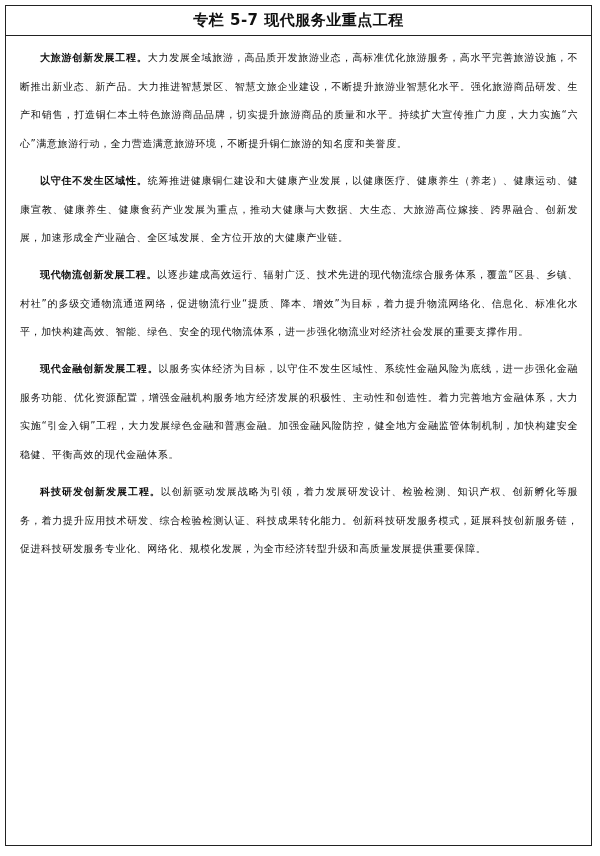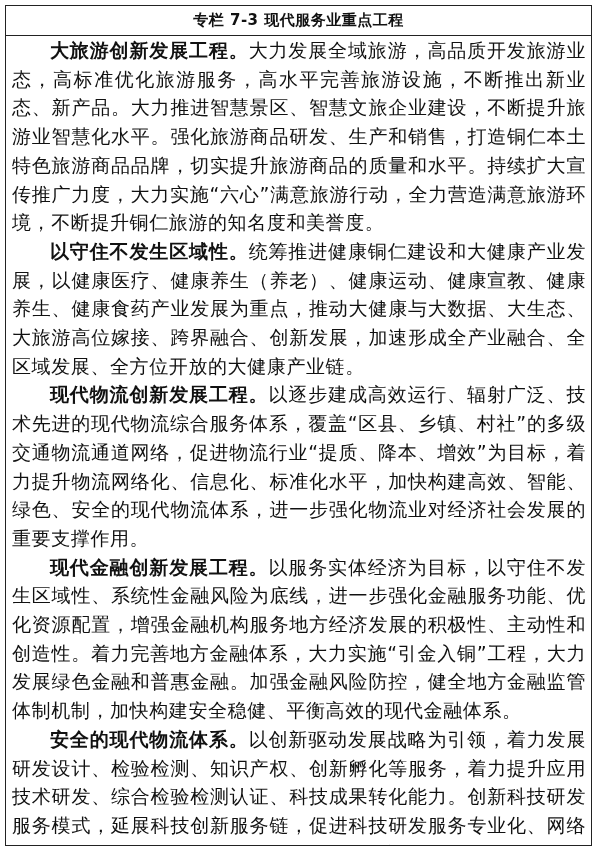--- a/index.html
+++ b/index.html
@@ -32,36 +32,36 @@
     align-items: center;
     justify-content: center;
     font-size: 15px;
     font-weight: bold;
     letter-spacing: 0.5px;
   }
   .box-body {
     padding: 0 5px 0 6px;
   }
   .para {
-    margin: 0;
-    font-size: 19px;
+    margin: 8px;
+    font-size: 10px;
     line-height: 28.7px;
     text-align: justify;
     text-indent: 2em;
     letter-spacing: 0.6px;
   }
   .para .lead {
     font-weight: bold;
   }
 </style>
 </head>
 <body>
 
 <div class="box">
-  <div class="box-header">专栏 7-3 现代服务业重点工程</div>
+  <div class="box-header">专栏 5-7 现代服务业重点工程</div>
   <div class="box-body">
     <p class="para"><span class="lead">大旅游创新发展工程。</span><span>大力发展全域旅游，高品质开发旅游业态，高标准优化旅游服务，高水平完善旅游设施，不断推出新业态、新产品。大力推进智慧景区、智慧文旅企业建设，不断提升旅游业智慧化水平。强化旅游商品研发、生产和销售，打造铜仁本土特色旅游商品品牌，切实提升旅游商品的质量和水平。持续扩大宣传推广力度，大力实施“六心”满意旅游行动，全力营造满意旅游环境，不断提升铜仁旅游的知名度和美誉度。</span></p>
     <p class="para"><span class="lead">以守住不发生区域性。</span><span>统筹推进健康铜仁建设和大健康产业发展，以健康医疗、健康养生（养老）、健康运动、健康宣教、健康养生、健康食药产业发展为重点，推动大健康与大数据、大生态、大旅游高位嫁接、跨界融合、创新发展，加速形成全产业融合、全区域发展、全方位开放的大健康产业链。</span></p>
     <p class="para"><span class="lead">现代物流创新发展工程。</span><span>以逐步建成高效运行、辐射广泛、技术先进的现代物流综合服务体系，覆盖“区县、乡镇、村社”的多级交通物流通道网络，促进物流行业“提质、降本、增效”为目标，着力提升物流网络化、信息化、标准化水平，加快构建高效、智能、绿色、安全的现代物流体系，进一步强化物流业对经济社会发展的重要支撑作用。</span></p>
     <p class="para"><span class="lead">现代金融创新发展工程。</span><span>以服务实体经济为目标，以守住不发生区域性、系统性金融风险为底线，进一步强化金融服务功能、优化资源配置，增强金融机构服务地方经济发展的积极性、主动性和创造性。着力完善地方金融体系，大力实施“引金入铜”工程，大力发展绿色金融和普惠金融。加强金融风险防控，健全地方金融监管体制机制，加快构建安全稳健、平衡高效的现代金融体系。</span></p>
-    <p class="para"><span class="lead">安全的现代物流体系。</span><span>以创新驱动发展战略为引领，着力发展研发设计、检验检测、知识产权、创新孵化等服务，着力提升应用技术研发、综合检验检测认证、科技成果转化能力。创新科技研发服务模式，延展科技创新服务链，促进科技研发服务专业化、网络化、规模化发展，为全市经济转型升级和高质量发展提供重要保障。</span></p>
+    <p class="para"><span class="lead">科技研发创新发展工程。</span><span>以创新驱动发展战略为引领，着力发展研发设计、检验检测、知识产权、创新孵化等服务，着力提升应用技术研发、综合检验检测认证、科技成果转化能力。创新科技研发服务模式，延展科技创新服务链，促进科技研发服务专业化、网络化、规模化发展，为全市经济转型升级和高质量发展提供重要保障。</span></p>
   </div>
 </div>
 
 </body></html>

